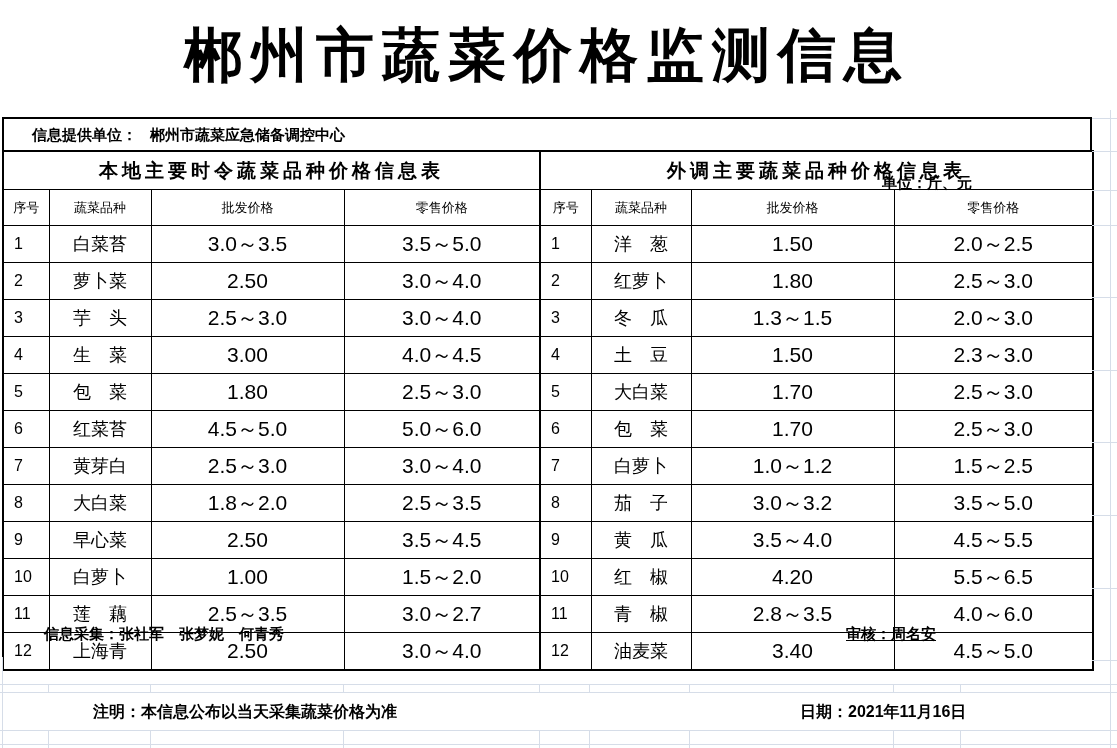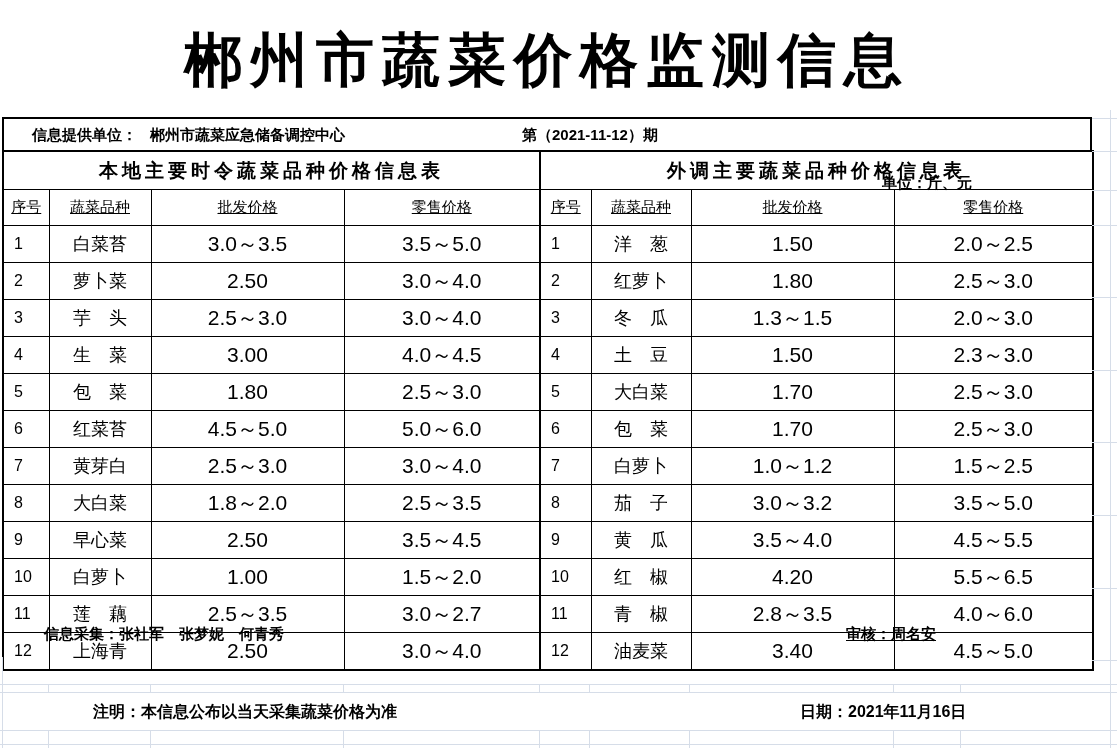--- a/index.html
+++ b/index.html
@@ -1,36 +1,36 @@
 <!DOCTYPE html>
 <html><head>
 <meta charset="utf-8">
 <style>
   html,body{margin:0;padding:0;}
   .sheet{position:relative;width:1117px;height:748px;background:#fff;color:#000;
          font-family:"Liberation Sans",sans-serif;overflow:hidden;}
   .title{position:absolute;left:2px;top:14px;width:1090px;height:92px;line-height:92px;
-         text-align:center;font-family:Liberation Sans, sans-serif;font-weight:bold;
+         text-align:center;font-family:Liberation Mono, monospace;font-weight:bold;
          font-size:58px;letter-spacing:8px;white-space:nowrap;}
   .info-bar{position:absolute;left:2px;top:117px;width:1086px;height:31px;
             border:2px solid #000;border-bottom:none;font-weight:bold;font-size:15px;}
   .info-bar span{position:absolute;top:0;height:31px;line-height:31px;white-space:nowrap;}
   .ib-provider-label{left:28px;text-align:right;}
   .ib-provider-value{left:146px;}
   .ib-issue{left:518px;}
   .ib-unit{left:878px;margin-top:48px;}
   .tables-wrap{position:absolute;left:2px;top:150px;display:flex;}
   table.ptable{border-collapse:collapse;table-layout:fixed;border:2px solid #000;}
   table.ptable.left{width:537px;}
   table.ptable.right{width:553px;margin-left:-2px;}
   .ptable td{border:1.5px solid #000;text-align:center;padding:0;white-space:nowrap;
              overflow:hidden;font-size:17px;}
   tr.sect td{height:37px;font-size:19px;font-weight:bold;letter-spacing:4px;
              border-bottom:1.5px solid #000;}
-  tr.head td{height:35px;font-size:15px;text-decoration:underline;}
+  tr.head td{height:35px;font-size:13px;}
   tr.drow td{height:36px;}
   td.no{text-align:left;padding-left:10px;font-size:16px;}
   td.nm{font-size:18px;}
   td.pr{font-size:21px;}
   .f-collect,.f-review{position:absolute;top:621px;height:26px;line-height:26px;
         font-weight:bold;font-size:15px;white-space:nowrap;}
   .f-collect{left:44px;}
   .f-review{left:846px;text-decoration:underline;}
   .f-note,.f-date{position:absolute;top:696px;height:32px;line-height:32px;
         font-weight:bold;font-size:16px;white-space:nowrap;}
@@ -41,21 +41,20 @@
 </head>
 <body>
 
 <div class="sheet">
 
   <div class="title">郴州市蔬菜价格监测信息</div>
 
   <div class="info-bar">
     <span class="ib-provider-label">信息提供单位：</span>
     <span class="ib-provider-value">郴州市蔬菜应急储备调控中心</span>
-    <span class="ib-issue">第（2021-11-12）期</span>
     <span class="ib-unit">单位：斤、元</span>
   </div>
 
   <div class="tables-wrap">
 
     <table class="ptable left">
       <colgroup>
           <col style="width:46px">
           <col style="width:102px">
           <col style="width:193px">

